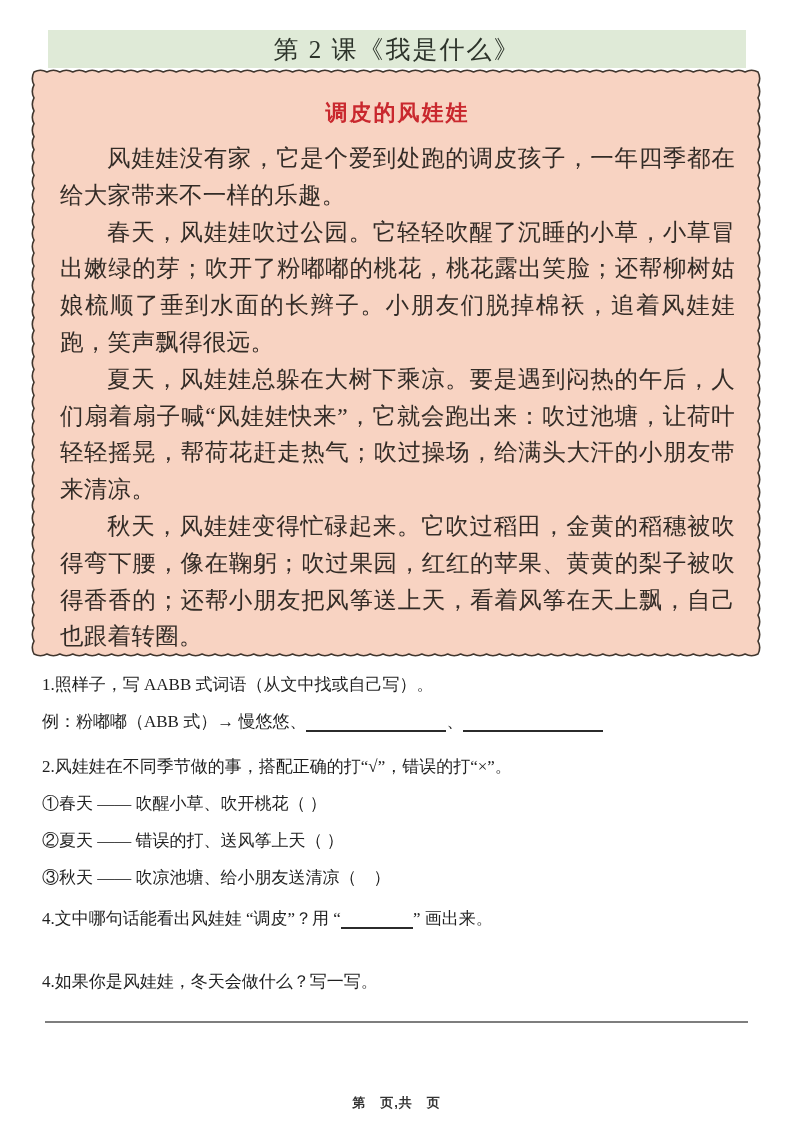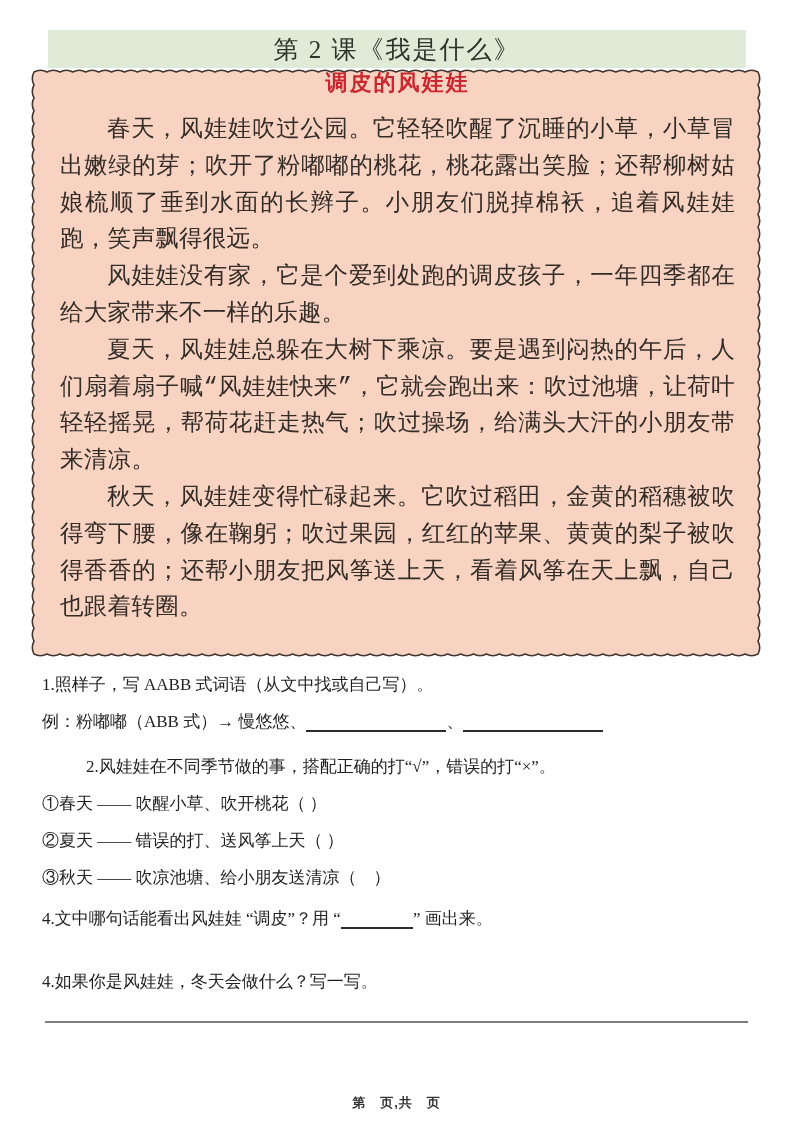--- a/index.html
+++ b/index.html
@@ -17,39 +17,39 @@
     display:flex;align-items:center;justify-content:center;
   }
   .header-title{
     font-size:25px;color:#2d342b;letter-spacing:2px;
   }
   
   .passage-box{position:absolute;left:30px;top:68px;width:732px;height:590px;}
   .wavy{position:absolute;left:0;top:0;display:block;}
   .passage-inner{
     position:absolute;left:0;top:0;right:0;bottom:0;
-    padding:0 27px 0 30px;box-sizing:border-box;overflow:hidden;font-family:Liberation Mono, monospace;
+    padding:28px 27px 0 30px;box-sizing:border-box;overflow:hidden;
   }
   .passage-title{
     text-align:center;color:#c9282e;font-size:22px;line-height:30px;
     letter-spacing:2px;margin:2px 0 12px 0;font-weight:600;
   }
   .para{
     margin:0;font-size:23.5px;line-height:36.8px;
     text-indent:2em;text-align:justify;color:#332c27;
     letter-spacing:0.3px;
   }
   
   .questions{
     position:absolute;left:42px;top:666px;width:712px;
     color:#1f1f1f;font-size:17px;
   }
   .q-line{line-height:37px;}
   .gap-s{margin-top:4px;}
-  .gap-m{margin-top:8px;margin-left:44px;}
+  .gap-m{margin-top:8px;}
   .gap-l{margin-top:26px;}
   .blank{
     display:inline-block;border-bottom:2px solid #2b2b2b;
     height:1em;vertical-align:-5px;
   }
   .w-wide{width:140px;}
   .w-mid{width:72px;}
   
   .divider{
     position:absolute;left:45px;top:1021px;width:703px;
@@ -70,22 +70,22 @@
   <div class="header-bar">
     <span class="header-title">第 2 课《我是什么》</span>
   </div>
 
   <div class="passage-box">
     <svg class="wavy" id="wavy-svg" width="732" height="590" aria-hidden="true">
       <path id="wavy-path" fill="#f8d3c2" stroke="#40362e" stroke-width="1.6" stroke-linejoin="round" d="M 4 4 q 6.464285714285714 -3.4 12.928571428571429 0 q 6.464285714285714 -3.4 12.928571428571429 0 q 6.464285714285714 -3.4 12.928571428571429 0 q 6.464285714285714 -3.4 12.928571428571429 0 q 6.464285714285714 -3.4 12.928571428571429 0 q 6.464285714285714 -3.4 12.928571428571429 0 q 6.464285714285714 -3.4 12.928571428571429 0 q 6.464285714285714 -3.4 12.928571428571429 0 q 6.464285714285714 -3.4 12.928571428571429 0 q 6.464285714285714 -3.4 12.928571428571429 0 q 6.464285714285714 -3.4 12.928571428571429 0 q 6.464285714285714 -3.4 12.928571428571429 0 q 6.464285714285714 -3.4 12.928571428571429 0 q 6.464285714285714 -3.4 12.928571428571429 0 q 6.464285714285714 -3.4 12.928571428571429 0 q 6.464285714285714 -3.4 12.928571428571429 0 q 6.464285714285714 -3.4 12.928571428571429 0 q 6.464285714285714 -3.4 12.928571428571429 0 q 6.464285714285714 -3.4 12.928571428571429 0 q 6.464285714285714 -3.4 12.928571428571429 0 q 6.464285714285714 -3.4 12.928571428571429 0 q 6.464285714285714 -3.4 12.928571428571429 0 q 6.464285714285714 -3.4 12.928571428571429 0 q 6.464285714285714 -3.4 12.928571428571429 0 q 6.464285714285714 -3.4 12.928571428571429 0 q 6.464285714285714 -3.4 12.928571428571429 0 q 6.464285714285714 -3.4 12.928571428571429 0 q 6.464285714285714 -3.4 12.928571428571429 0 q 6.464285714285714 -3.4 12.928571428571429 0 q 6.464285714285714 -3.4 12.928571428571429 0 q 6.464285714285714 -3.4 12.928571428571429 0 q 6.464285714285714 -3.4 12.928571428571429 0 q 6.464285714285714 -3.4 12.928571428571429 0 q 6.464285714285714 -3.4 12.928571428571429 0 q 6.464285714285714 -3.4 12.928571428571429 0 q 6.464285714285714 -3.4 12.928571428571429 0 q 6.464285714285714 -3.4 12.928571428571429 0 q 6.464285714285714 -3.4 12.928571428571429 0 q 6.464285714285714 -3.4 12.928571428571429 0 q 6.464285714285714 -3.4 12.928571428571429 0 q 6.464285714285714 -3.4 12.928571428571429 0 q 6.464285714285714 -3.4 12.928571428571429 0 q 6.464285714285714 -3.4 12.928571428571429 0 q 6.464285714285714 -3.4 12.928571428571429 0 q 6.464285714285714 -3.4 12.928571428571429 0 q 6.464285714285714 -3.4 12.928571428571429 0 q 6.464285714285714 -3.4 12.928571428571429 0 q 6.464285714285714 -3.4 12.928571428571429 0 q 6.464285714285714 -3.4 12.928571428571429 0 q 6.464285714285714 -3.4 12.928571428571429 0 q 6.464285714285714 -3.4 12.928571428571429 0 q 6.464285714285714 -3.4 12.928571428571429 0 q 6.464285714285714 -3.4 12.928571428571429 0 q 6.464285714285714 -3.4 12.928571428571429 0 q 6.464285714285714 -3.4 12.928571428571429 0 q 6.464285714285714 -3.4 12.928571428571429 0 q 3.4 6.466666666666667 0 12.933333333333334 q 3.4 6.466666666666667 0 12.933333333333334 q 3.4 6.466666666666667 0 12.933333333333334 q 3.4 6.466666666666667 0 12.933333333333334 q 3.4 6.466666666666667 0 12.933333333333334 q 3.4 6.466666666666667 0 12.933333333333334 q 3.4 6.466666666666667 0 12.933333333333334 q 3.4 6.466666666666667 0 12.933333333333334 q 3.4 6.466666666666667 0 12.933333333333334 q 3.4 6.466666666666667 0 12.933333333333334 q 3.4 6.466666666666667 0 12.933333333333334 q 3.4 6.466666666666667 0 12.933333333333334 q 3.4 6.466666666666667 0 12.933333333333334 q 3.4 6.466666666666667 0 12.933333333333334 q 3.4 6.466666666666667 0 12.933333333333334 q 3.4 6.466666666666667 0 12.933333333333334 q 3.4 6.466666666666667 0 12.933333333333334 q 3.4 6.466666666666667 0 12.933333333333334 q 3.4 6.466666666666667 0 12.933333333333334 q 3.4 6.466666666666667 0 12.933333333333334 q 3.4 6.466666666666667 0 12.933333333333334 q 3.4 6.466666666666667 0 12.933333333333334 q 3.4 6.466666666666667 0 12.933333333333334 q 3.4 6.466666666666667 0 12.933333333333334 q 3.4 6.466666666666667 0 12.933333333333334 q 3.4 6.466666666666667 0 12.933333333333334 q 3.4 6.466666666666667 0 12.933333333333334 q 3.4 6.466666666666667 0 12.933333333333334 q 3.4 6.466666666666667 0 12.933333333333334 q 3.4 6.466666666666667 0 12.933333333333334 q 3.4 6.466666666666667 0 12.933333333333334 q 3.4 6.466666666666667 0 12.933333333333334 q 3.4 6.466666666666667 0 12.933333333333334 q 3.4 6.466666666666667 0 12.933333333333334 q 3.4 6.466666666666667 0 12.933333333333334 q 3.4 6.466666666666667 0 12.933333333333334 q 3.4 6.466666666666667 0 12.933333333333334 q 3.4 6.466666666666667 0 12.933333333333334 q 3.4 6.466666666666667 0 12.933333333333334 q 3.4 6.466666666666667 0 12.933333333333334 q 3.4 6.466666666666667 0 12.933333333333334 q 3.4 6.466666666666667 0 12.933333333333334 q 3.4 6.466666666666667 0 12.933333333333334 q 3.4 6.466666666666667 0 12.933333333333334 q 3.4 6.466666666666667 0 12.933333333333334 q -6.464285714285714 3.4 -12.928571428571429 0 q -6.464285714285714 3.4 -12.928571428571429 0 q -6.464285714285714 3.4 -12.928571428571429 0 q -6.464285714285714 3.4 -12.928571428571429 0 q -6.464285714285714 3.4 -12.928571428571429 0 q -6.464285714285714 3.4 -12.928571428571429 0 q -6.464285714285714 3.4 -12.928571428571429 0 q -6.464285714285714 3.4 -12.928571428571429 0 q -6.464285714285714 3.4 -12.928571428571429 0 q -6.464285714285714 3.4 -12.928571428571429 0 q -6.464285714285714 3.4 -12.928571428571429 0 q -6.464285714285714 3.4 -12.928571428571429 0 q -6.464285714285714 3.4 -12.928571428571429 0 q -6.464285714285714 3.4 -12.928571428571429 0 q -6.464285714285714 3.4 -12.928571428571429 0 q -6.464285714285714 3.4 -12.928571428571429 0 q -6.464285714285714 3.4 -12.928571428571429 0 q -6.464285714285714 3.4 -12.928571428571429 0 q -6.464285714285714 3.4 -12.928571428571429 0 q -6.464285714285714 3.4 -12.928571428571429 0 q -6.464285714285714 3.4 -12.928571428571429 0 q -6.464285714285714 3.4 -12.928571428571429 0 q -6.464285714285714 3.4 -12.928571428571429 0 q -6.464285714285714 3.4 -12.928571428571429 0 q -6.464285714285714 3.4 -12.928571428571429 0 q -6.464285714285714 3.4 -12.928571428571429 0 q -6.464285714285714 3.4 -12.928571428571429 0 q -6.464285714285714 3.4 -12.928571428571429 0 q -6.464285714285714 3.4 -12.928571428571429 0 q -6.464285714285714 3.4 -12.928571428571429 0 q -6.464285714285714 3.4 -12.928571428571429 0 q -6.464285714285714 3.4 -12.928571428571429 0 q -6.464285714285714 3.4 -12.928571428571429 0 q -6.464285714285714 3.4 -12.928571428571429 0 q -6.464285714285714 3.4 -12.928571428571429 0 q -6.464285714285714 3.4 -12.928571428571429 0 q -6.464285714285714 3.4 -12.928571428571429 0 q -6.464285714285714 3.4 -12.928571428571429 0 q -6.464285714285714 3.4 -12.928571428571429 0 q -6.464285714285714 3.4 -12.928571428571429 0 q -6.464285714285714 3.4 -12.928571428571429 0 q -6.464285714285714 3.4 -12.928571428571429 0 q -6.464285714285714 3.4 -12.928571428571429 0 q -6.464285714285714 3.4 -12.928571428571429 0 q -6.464285714285714 3.4 -12.928571428571429 0 q -6.464285714285714 3.4 -12.928571428571429 0 q -6.464285714285714 3.4 -12.928571428571429 0 q -6.464285714285714 3.4 -12.928571428571429 0 q -6.464285714285714 3.4 -12.928571428571429 0 q -6.464285714285714 3.4 -12.928571428571429 0 q -6.464285714285714 3.4 -12.928571428571429 0 q -6.464285714285714 3.4 -12.928571428571429 0 q -6.464285714285714 3.4 -12.928571428571429 0 q -6.464285714285714 3.4 -12.928571428571429 0 q -6.464285714285714 3.4 -12.928571428571429 0 q -6.464285714285714 3.4 -12.928571428571429 0 q -3.4 -6.466666666666667 0 -12.933333333333334 q -3.4 -6.466666666666667 0 -12.933333333333334 q -3.4 -6.466666666666667 0 -12.933333333333334 q -3.4 -6.466666666666667 0 -12.933333333333334 q -3.4 -6.466666666666667 0 -12.933333333333334 q -3.4 -6.466666666666667 0 -12.933333333333334 q -3.4 -6.466666666666667 0 -12.933333333333334 q -3.4 -6.466666666666667 0 -12.933333333333334 q -3.4 -6.466666666666667 0 -12.933333333333334 q -3.4 -6.466666666666667 0 -12.933333333333334 q -3.4 -6.466666666666667 0 -12.933333333333334 q -3.4 -6.466666666666667 0 -12.933333333333334 q -3.4 -6.466666666666667 0 -12.933333333333334 q -3.4 -6.466666666666667 0 -12.933333333333334 q -3.4 -6.466666666666667 0 -12.933333333333334 q -3.4 -6.466666666666667 0 -12.933333333333334 q -3.4 -6.466666666666667 0 -12.933333333333334 q -3.4 -6.466666666666667 0 -12.933333333333334 q -3.4 -6.466666666666667 0 -12.933333333333334 q -3.4 -6.466666666666667 0 -12.933333333333334 q -3.4 -6.466666666666667 0 -12.933333333333334 q -3.4 -6.466666666666667 0 -12.933333333333334 q -3.4 -6.466666666666667 0 -12.933333333333334 q -3.4 -6.466666666666667 0 -12.933333333333334 q -3.4 -6.466666666666667 0 -12.933333333333334 q -3.4 -6.466666666666667 0 -12.933333333333334 q -3.4 -6.466666666666667 0 -12.933333333333334 q -3.4 -6.466666666666667 0 -12.933333333333334 q -3.4 -6.466666666666667 0 -12.933333333333334 q -3.4 -6.466666666666667 0 -12.933333333333334 q -3.4 -6.466666666666667 0 -12.933333333333334 q -3.4 -6.466666666666667 0 -12.933333333333334 q -3.4 -6.466666666666667 0 -12.933333333333334 q -3.4 -6.466666666666667 0 -12.933333333333334 q -3.4 -6.466666666666667 0 -12.933333333333334 q -3.4 -6.466666666666667 0 -12.933333333333334 q -3.4 -6.466666666666667 0 -12.933333333333334 q -3.4 -6.466666666666667 0 -12.933333333333334 q -3.4 -6.466666666666667 0 -12.933333333333334 q -3.4 -6.466666666666667 0 -12.933333333333334 q -3.4 -6.466666666666667 0 -12.933333333333334 q -3.4 -6.466666666666667 0 -12.933333333333334 q -3.4 -6.466666666666667 0 -12.933333333333334 q -3.4 -6.466666666666667 0 -12.933333333333334 q -3.4 -6.466666666666667 0 -12.933333333333334 Z"></path>
     </svg>
     <div class="passage-inner">
       <div class="passage-title">调皮的风娃娃</div>
+      <p class="para">风娃娃没有家，它是个爱到处跑的调皮孩子，一年四季都在给大家带来不一样的乐趣。</p>
       <p class="para">春天，风娃娃吹过公园。它轻轻吹醒了沉睡的小草，小草冒出嫩绿的芽；吹开了粉嘟嘟的桃花，桃花露出笑脸；还帮柳树姑娘梳顺了垂到水面的长辫子。小朋友们脱掉棉袄，追着风娃娃跑，笑声飘得很远。</p>
-      <p class="para">风娃娃没有家，它是个爱到处跑的调皮孩子，一年四季都在给大家带来不一样的乐趣。</p>
       <p class="para">夏天，风娃娃总躲在大树下乘凉。要是遇到闷热的午后，人们扇着扇子喊“风娃娃快来”，它就会跑出来：吹过池塘，让荷叶轻轻摇晃，帮荷花赶走热气；吹过操场，给满头大汗的小朋友带来清凉。</p>
       <p class="para">秋天，风娃娃变得忙碌起来。它吹过稻田，金黄的稻穗被吹得弯下腰，像在鞠躬；吹过果园，红红的苹果、黄黄的梨子被吹得香香的；还帮小朋友把风筝送上天，看着风筝在天上飘，自己也跟着转圈。</p>
     </div>
   </div>
 
   <div class="questions">
     <div class="q-line">1.照样子，写 AABB 式词语（从文中找或自己写）。</div>
     <div class="q-line"><span>例：粉嘟嘟（ABB 式）→ 慢悠悠、</span><span class="blank w-wide"></span><span>、</span><span class="blank w-wide"></span></div>
 
     <div class="q-line gap-m">2.风娃娃在不同季节做的事，搭配正确的打“√”，错误的打“×”。</div>

